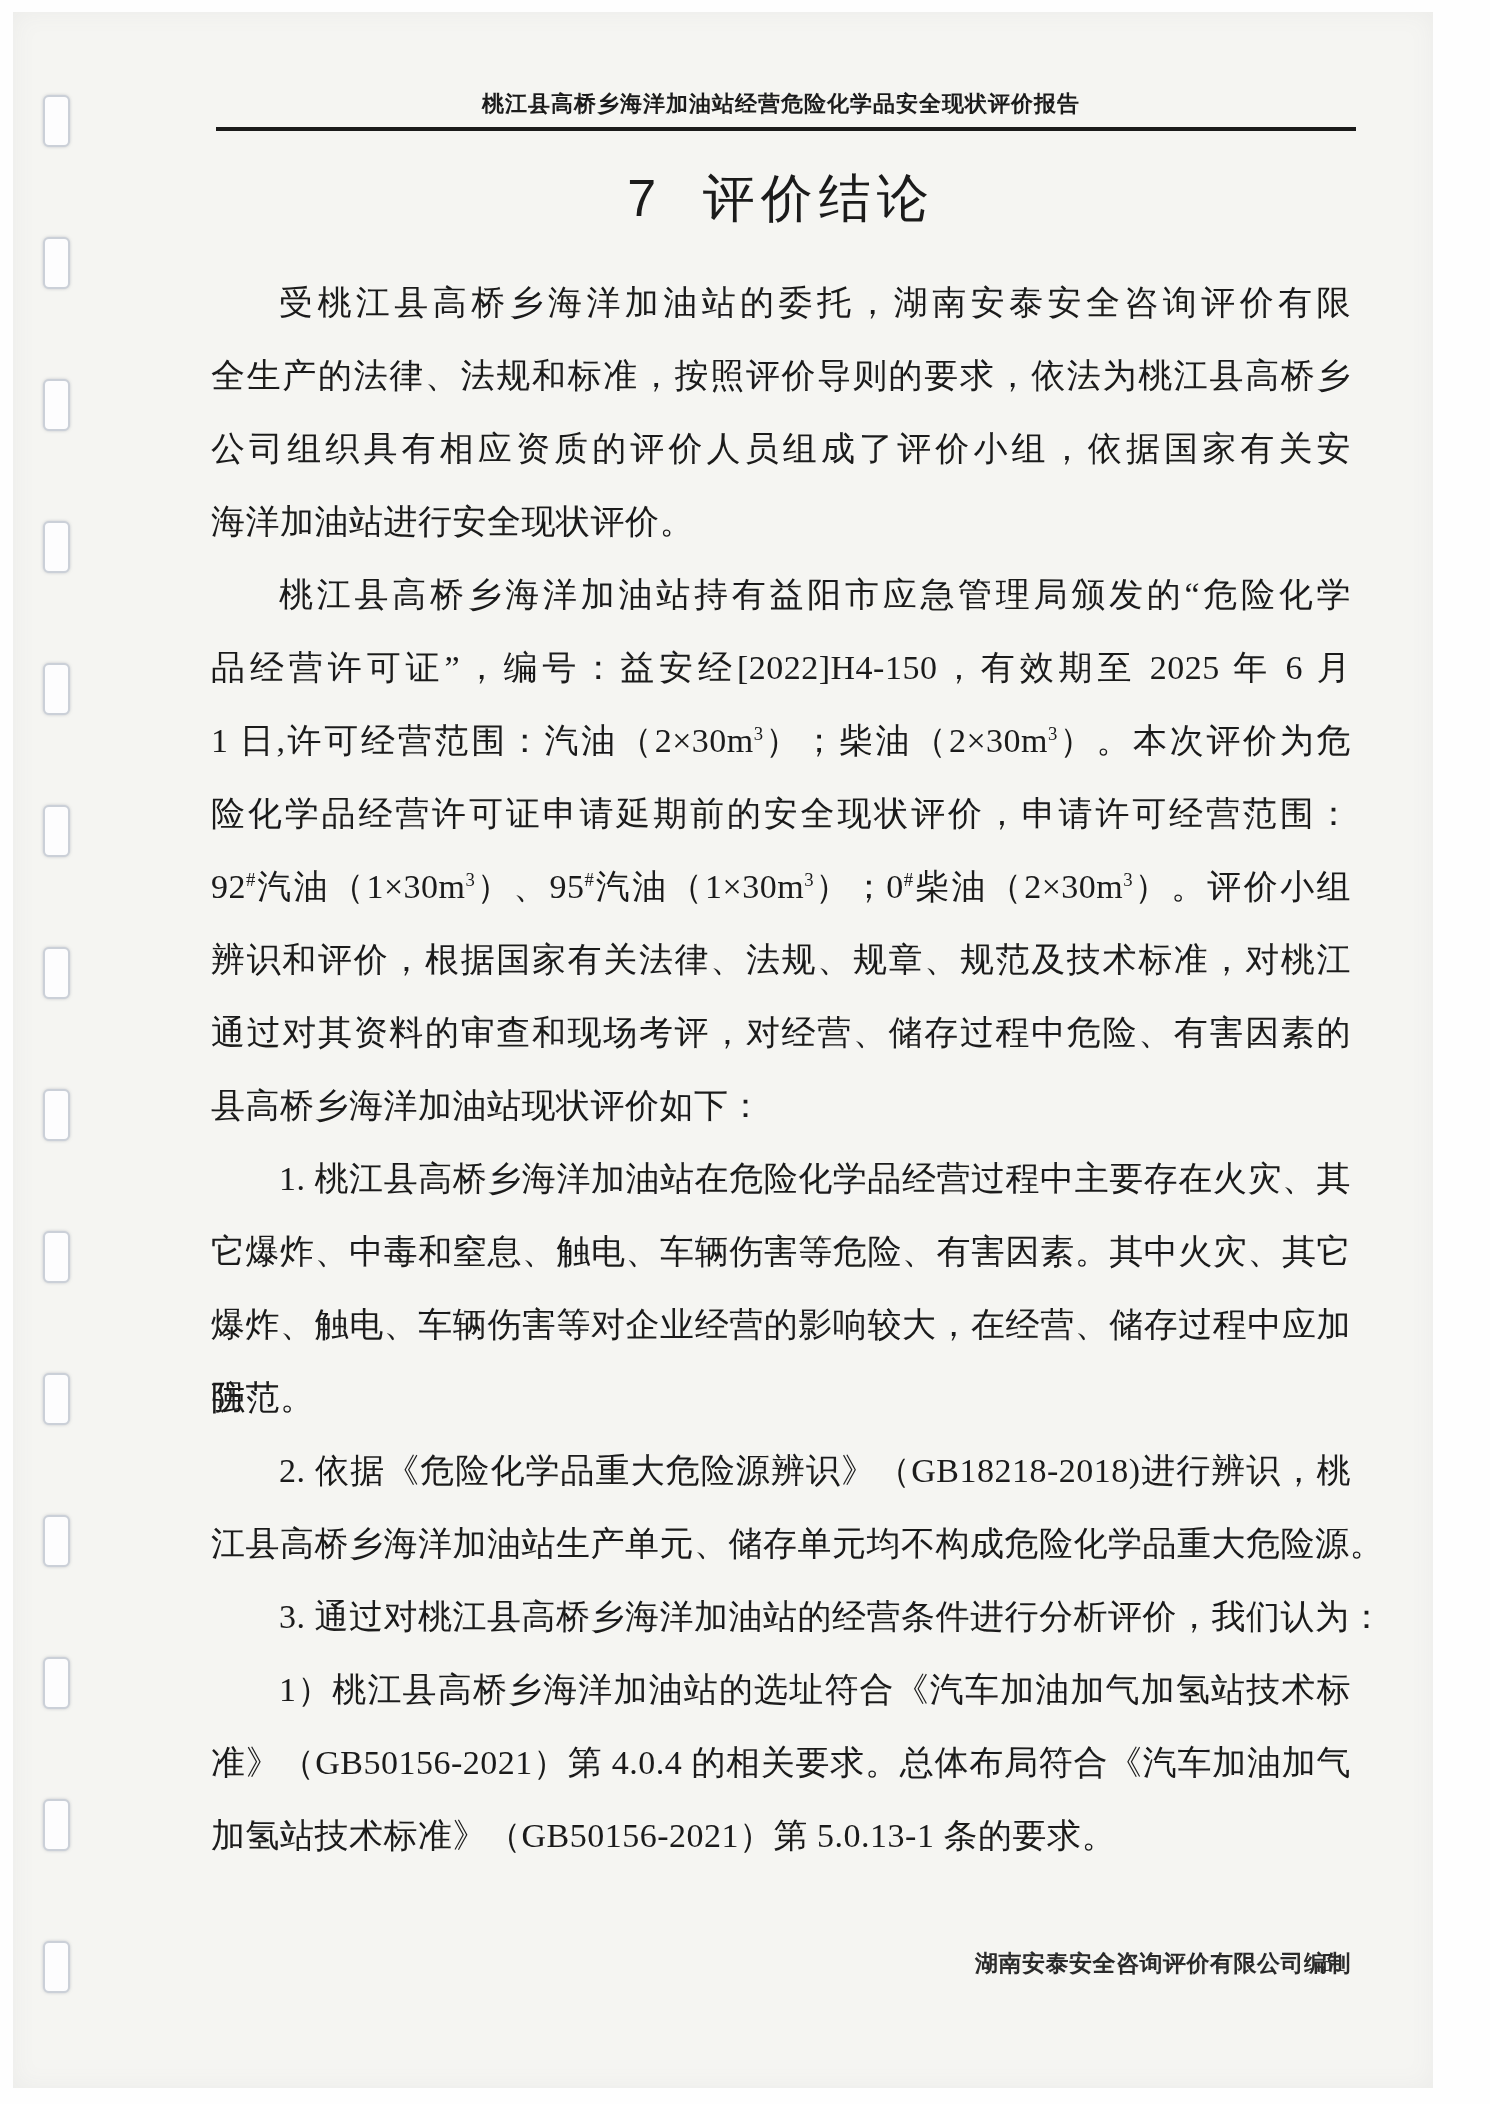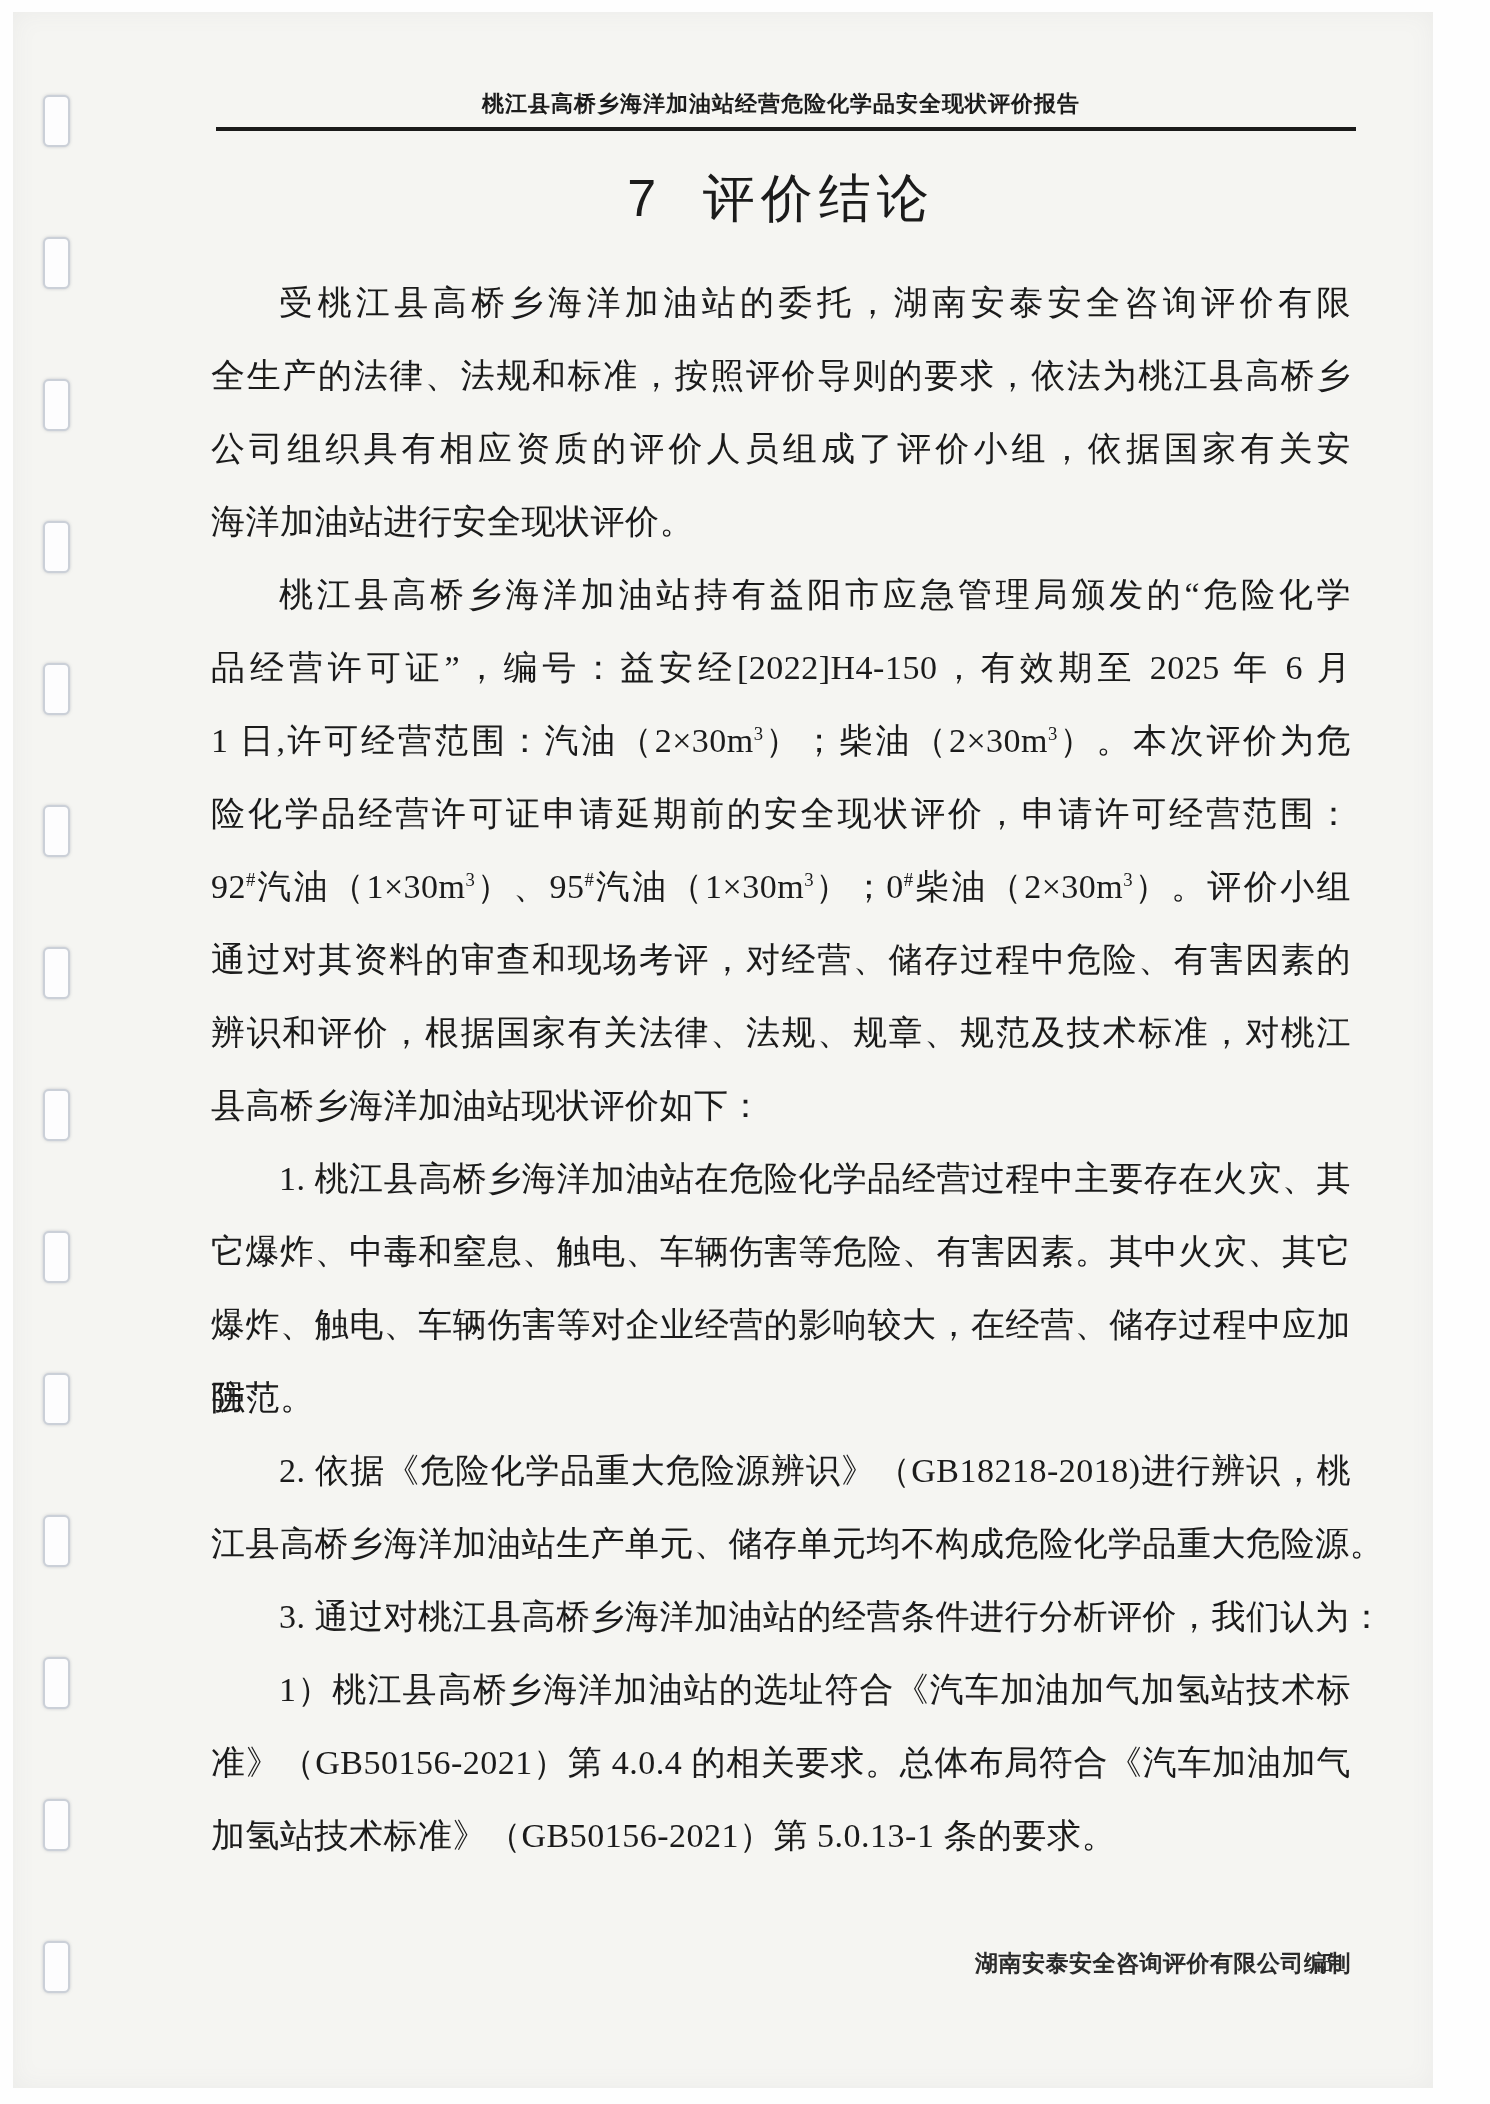--- a/index.html
+++ b/index.html
@@ -128,22 +128,22 @@
   <div class="doc-body">
       <p class="line full indent"><span>受桃江县高桥乡海洋加油站的委托，湖南安泰安全咨询评价有限</span></p>
       <p class="line full"><span>全生产的法律、法规和标准，按照评价导则的要求，依法为桃江县高桥乡</span></p>
       <p class="line full"><span>公司组织具有相应资质的评价人员组成了评价小组，依据国家有关安</span></p>
       <p class="line para-end"><span>海洋加油站进行安全现状评价。</span></p>
       <p class="line full indent"><span>桃江县高桥乡海洋加油站持有益阳市应急管理局颁发的“危险化学</span></p>
       <p class="line full"><span>品经营许可证”，编号：益安经[2022]H4-150，有效期至 2025 年 6 月</span></p>
       <p class="line full"><span>1 日,许可经营范围：汽油（2×30m</span><span class="sup">3</span><span>）；柴油（2×30m</span><span class="sup">3</span><span>）。本次评价为危</span></p>
       <p class="line full"><span>险化学品经营许可证申请延期前的安全现状评价，申请许可经营范围：</span></p>
       <p class="line full"><span>92</span><span class="sup">#</span><span>汽油（1×30m</span><span class="sup">3</span><span>）、95</span><span class="sup">#</span><span>汽油（1×30m</span><span class="sup">3</span><span>）；0</span><span class="sup">#</span><span>柴油（2×30m</span><span class="sup">3</span><span>）。评价小组</span></p>
+      <p class="line full"><span>辨识和评价，根据国家有关法律、法规、规章、规范及技术标准，对桃江</span></p>
       <p class="line full"><span>通过对其资料的审查和现场考评，对经营、储存过程中危险、有害因素的</span></p>
-      <p class="line full"><span>辨识和评价，根据国家有关法律、法规、规章、规范及技术标准，对桃江</span></p>
       <p class="line para-end"><span>县高桥乡海洋加油站现状评价如下：</span></p>
       <p class="line full indent"><span>1. 桃江县高桥乡海洋加油站在危险化学品经营过程中主要存在火灾、其</span></p>
       <p class="line full"><span>它爆炸、中毒和窒息、触电、车辆伤害等危险、有害因素。其中火灾、其它</span></p>
       <p class="line full"><span>爆炸、触电、车辆伤害等对企业经营的影响较大，在经营、储存过程中应加强</span></p>
       <p class="line para-end"><span>防范。</span></p>
       <p class="line full indent"><span>2. 依据《危险化学品重大危险源辨识》（GB18218-2018)进行辨识，桃</span></p>
       <p class="line para-end"><span>江县高桥乡海洋加油站生产单元、储存单元均不构成危险化学品重大危险源。</span></p>
       <p class="line para-end indent"><span>3. 通过对桃江县高桥乡海洋加油站的经营条件进行分析评价，我们认为：</span></p>
       <p class="line full indent"><span>1）桃江县高桥乡海洋加油站的选址符合《汽车加油加气加氢站技术标</span></p>
       <p class="line full"><span>准》（GB50156-2021）第 4.0.4 的相关要求。总体布局符合《汽车加油加气</span></p>

